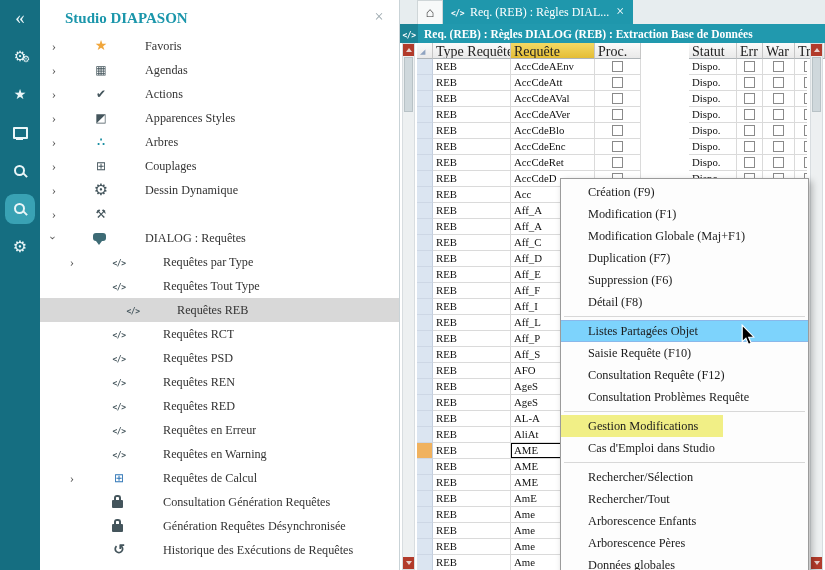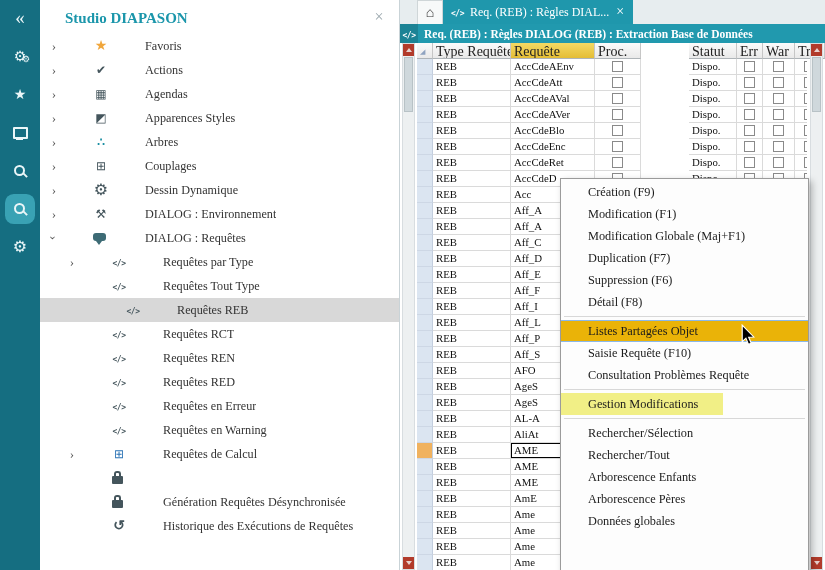--- a/index.html
+++ b/index.html
@@ -110,21 +110,21 @@
   .grow.selected .c-sel{background:#f0b25f;}
   .grow.selected .c-req{box-shadow:inset 0 0 0 1px #000;}
 
   
   .context-menu{position:absolute;left:160px;top:178px;width:249px;height:430px;background:#fdfdfd;
                 border:1px solid #9b9b9b;box-shadow:3px 3px 7px rgba(0,0,0,0.28);box-sizing:border-box;
                 padding-top:2px;z-index:30;}
   .mi{height:22px;line-height:22px;padding-left:27px;font-size:12.3px;color:#1b1b1b;white-space:nowrap;overflow:hidden;cursor:pointer;}
   .mi-separator{height:7px;padding:0;position:relative;cursor:default;}
   .mi-separator::after{content:"";position:absolute;left:3px;right:3px;top:3px;height:1px;background:#d8d8d8;}
-  .mi-highlight-blue{background:#eab308;border-top:1px solid #8ab8ea;border-bottom:1px solid #8ab8ea;height:20px;line-height:20px;}
+  .mi-highlight-blue{background:#7dd3fc;border-top:1px solid #8ab8ea;border-bottom:1px solid #8ab8ea;height:20px;line-height:20px;}
   .mi-highlight-yellow{background:linear-gradient(90deg,#f1ef86 2px,#f1ef86 162px,rgba(0,0,0,0) 162px);}
 
   .cursor{position:absolute;left:341px;top:324px;z-index:40;}
 </style>
 </head>
 <body>
 
 <div class="screen">
 
   <div class="activity-bar">
@@ -157,27 +157,27 @@
     <span class="panel-close ico ico-close-icon"></span>
     <div class="tree">
 
     <div class="titem lvl-1">
           <span class="chev chev-collapsed"></span>
           <span class="ico ico-star-icon"></span>
           <span class="lbl">Favoris</span>
         </div>
         <div class="titem lvl-1">
           <span class="chev chev-collapsed"></span>
+          <span class="ico ico-calendar-icon"></span>
+          <span class="lbl">Agendas</span>
+        </div>
+        <div class="titem lvl-1">
+          <span class="chev chev-collapsed"></span>
           <span class="ico ico-check-icon"></span>
           <span class="lbl">Actions</span>
-        </div>
-        <div class="titem lvl-1">
-          <span class="chev chev-collapsed"></span>
-          <span class="ico ico-calendar-icon"></span>
-          <span class="lbl">Agendas</span>
         </div>
         <div class="titem lvl-1">
           <span class="chev chev-collapsed"></span>
           <span class="ico ico-palette-icon"></span>
           <span class="lbl">Apparences Styles</span>
         </div>
         <div class="titem lvl-1">
           <span class="chev chev-collapsed"></span>
           <span class="ico ico-org-tree-icon"></span>
           <span class="lbl">Arbres</span>
@@ -188,21 +188,20 @@
           <span class="lbl">Couplages</span>
         </div>
         <div class="titem lvl-1">
           <span class="chev chev-collapsed"></span>
           <span class="ico ico-gear-icon"></span>
           <span class="lbl">Dessin Dynamique</span>
         </div>
         <div class="titem lvl-1">
           <span class="chev chev-collapsed"></span>
           <span class="ico ico-tools-icon"></span>
-          <span class="lbl">DIALOG : Environnement</span>
         </div>
         <div class="titem lvl-1">
           <span class="chev chev-expanded"></span>
           <span class="ico ico-chat-icon"></span>
           <span class="lbl">DIALOG : Requêtes</span>
         </div>
         <div class="titem lvl-2">
           <span class="chev chev-collapsed"></span>
           <span class="ico ico-code-icon"></span>
           <span class="lbl">Requêtes par Type</span>
@@ -218,20 +217,25 @@
           <span class="lbl">Requêtes REB</span>
         </div>
         <div class="titem lvl-2">
           <span class="chev chev-leaf"></span>
           <span class="ico ico-code-icon"></span>
           <span class="lbl">Requêtes RCT</span>
         </div>
         <div class="titem lvl-2">
           <span class="chev chev-leaf"></span>
           <span class="ico ico-code-icon"></span>
+          <span class="lbl">Requêtes PSD</span>
+        </div>
+        <div class="titem lvl-2">
+          <span class="chev chev-leaf"></span>
+          <span class="ico ico-code-icon"></span>
           <span class="lbl">Requêtes REN</span>
         </div>
         <div class="titem lvl-2">
           <span class="chev chev-leaf"></span>
           <span class="ico ico-code-icon"></span>
           <span class="lbl">Requêtes RED</span>
         </div>
         <div class="titem lvl-2">
           <span class="chev chev-leaf"></span>
           <span class="ico ico-code-icon"></span>
@@ -243,20 +247,21 @@
           <span class="lbl">Requêtes en Warning</span>
         </div>
         <div class="titem lvl-2">
           <span class="chev chev-collapsed"></span>
           <span class="ico ico-calc-icon"></span>
           <span class="lbl">Requêtes de Calcul</span>
         </div>
         <div class="titem lvl-2">
           <span class="chev chev-leaf"></span>
           <span class="ico ico-lock-icon"></span>
+          <span class="lbl">Consultation Génération Requêtes</span>
         </div>
         <div class="titem lvl-2">
           <span class="chev chev-leaf"></span>
           <span class="ico ico-lock-icon"></span>
           <span class="lbl">Génération Requêtes Désynchronisée</span>
         </div>
         <div class="titem lvl-2">
           <span class="chev chev-leaf"></span>
           <span class="ico ico-history-icon"></span>
           <span class="lbl">Historique des Exécutions de Requêtes</span>
@@ -946,27 +951,33 @@
         <div class="mi mi-separator">
           <span></span>
         </div>
         <div class="mi mi-highlight-blue">
           <span>Listes Partagées Objet</span>
         </div>
         <div class="mi mi-default">
           <span>Saisie Requête (F10)</span>
         </div>
         <div class="mi mi-default">
+          <span>Consultation Requête (F12)</span>
+        </div>
+        <div class="mi mi-default">
           <span>Consultation Problèmes Requête</span>
         </div>
         <div class="mi mi-separator">
           <span></span>
         </div>
         <div class="mi mi-highlight-yellow">
           <span>Gestion Modifications</span>
+        </div>
+        <div class="mi mi-default">
+          <span>Cas d'Emploi dans Studio</span>
         </div>
         <div class="mi mi-separator">
           <span></span>
         </div>
         <div class="mi mi-default">
           <span>Rechercher/Sélection</span>
         </div>
         <div class="mi mi-default">
           <span>Rechercher/Tout</span>
         </div>

